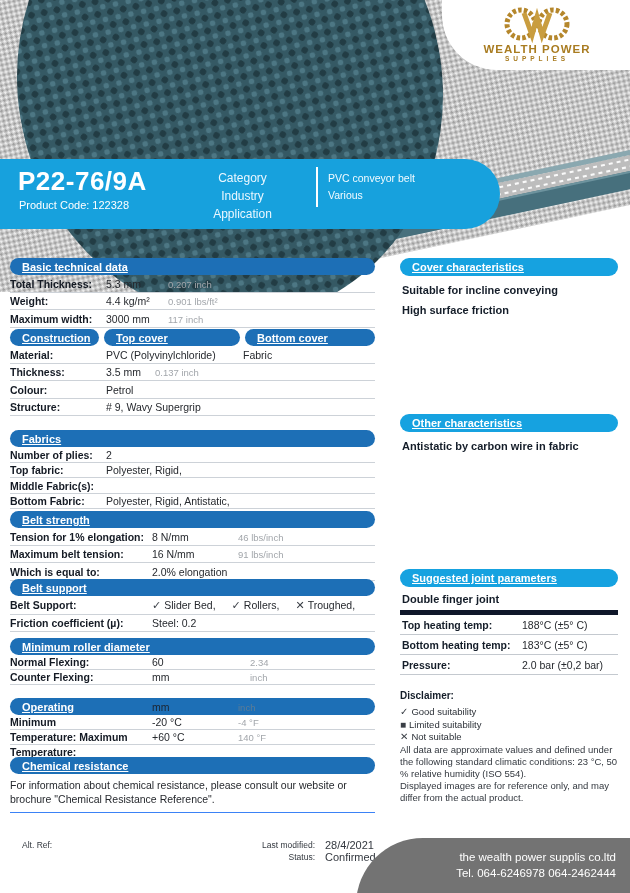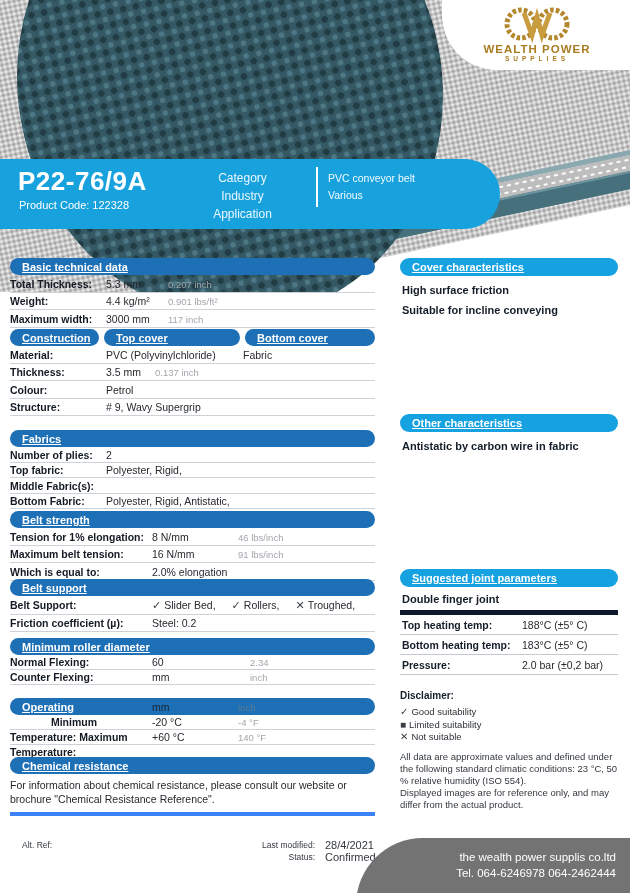--- a/index.html
+++ b/index.html
@@ -50,41 +50,41 @@
   .g-btd{grid-template-columns:96px 62px 1fr;}
   .g-con{grid-template-columns:96px 1fr;}
   .g-fab{grid-template-columns:96px 1fr;}
   .g-str{grid-template-columns:142px 86px 1fr;}
   .g-sup{grid-template-columns:142px 1fr;}
   .g-rol{grid-template-columns:142px 98px 1fr;}
   .g-opr{grid-template-columns:142px 86px 1fr;}
   .lab{font-weight:bold;color:#141a24;font-size:10.5px;}
   .met{font-size:10.5px;color:#26292e;}
   .imp{font-size:9.5px;color:#a2a6ab;}
-  .t-r{text-align:center;padding-right:14px;}
+  .t-r{text-align:left;padding-right:14px;}
   .dual{display:flex;gap:14px;align-items:baseline;}
   .con-cols{display:grid;grid-template-columns:137px 1fr;align-items:baseline;}
   .pill-row{display:grid;grid-template-columns:89px 136px 1fr;gap:5px;}
   .opts{display:flex;gap:16px;align-items:baseline;font-size:10.5px;color:#26292e;}
   .opt-icon{font-weight:bold;color:#3a3f46;margin-right:3px;font-size:11px;}
   .band-overlay{position:relative;}
   .band-overlay .ov-m{position:absolute;left:142px;top:2px;color:#1c2430;font-size:10.5px;font-weight:normal;}
   .band-overlay .ov-i{position:absolute;left:228px;top:3px;color:#5c7c96;font-size:9.5px;font-weight:normal;}
-  .chem-text{font-size:10.5px;color:#26292e;line-height:1.35;padding:4px 0 6px;border-bottom:4px solid #3b82f6;}
+  .chem-text{font-size:10.5px;color:#26292e;line-height:1.35;padding:4px 0 6px;border-bottom:1px solid #3b82f6;}
   
   .rsec{position:absolute;left:400px;width:218px;}
   .ritem{font-weight:bold;font-size:11px;color:#141d29;margin:8px 2px 0;}
   .joint-sub{font-weight:bold;font-size:11px;color:#141d29;padding:6px 2px 5px;border-bottom:5px solid #0f172a;}
   .jrow{display:grid;grid-template-columns:120px 1fr;align-items:baseline;border-bottom:1px solid #c4c9cf;padding:4px 2px 3px;}
   .jlab{font-weight:bold;font-size:10.5px;color:#141d29;}
   .jval{font-size:10.5px;color:#26292e;}
   .disc-title{font-weight:bold;font-size:10px;color:#141d29;margin-bottom:5px;}
   .disc-item{font-size:9.5px;color:#2c3138;line-height:12.5px;}
   .disc-item .opt-icon{font-size:10px;}
-  .disc-para{font-size:9.5px;color:#33383f;line-height:1.28;margin-top:7px;}
+  .disc-para{font-size:9.5px;color:#33383f;line-height:1.28;}
   .disc-para.second{margin-top:0;}
   
   .alt-ref{position:absolute;left:22px;top:840px;font-size:8.5px;color:#33383f;}
   .foot-label{position:absolute;left:230px;top:839px;width:85px;text-align:right;font-size:8.5px;color:#33383f;line-height:12px;}
   .foot-value{position:absolute;left:325px;top:839px;width:90px;font-size:11px;color:#33383f;line-height:12px;}
   .foot-blue{position:absolute;left:356px;top:838px;width:274px;height:67px;background:#737373;
              border-radius:80px 0 0 0;color:#fff;text-align:right;box-sizing:border-box;padding:12px 14px 0 0;
              font-size:11.5px;line-height:15.5px;}
 </style>
 </head>
@@ -270,22 +270,22 @@
     </div>
   </div>
 
   <div class="sec" style="top:757px">
     <div class="pill">Chemical resistance</div>
     <div class="chem-text">For information about chemical resistance, please consult our website or brochure "Chemical Resistance Reference".</div>
   </div>
 
   <div class="rsec" style="top:258px">
     <div class="pill cyan">Cover characteristics</div>
+    <div class="ritem">Suitable for incline conveying</div>
     <div class="ritem">High surface friction</div>
-    <div class="ritem">Suitable for incline conveying</div>
   </div>
 
   <div class="rsec" style="top:414px">
     <div class="pill cyan">Other characteristics</div>
     <div class="ritem">Antistatic by carbon wire in fabric</div>
   </div>
 
   <div class="rsec" style="top:569px">
     <div class="pill cyan">Suggested joint parameters</div>
     <div class="joint-sub">Double finger joint</div>

